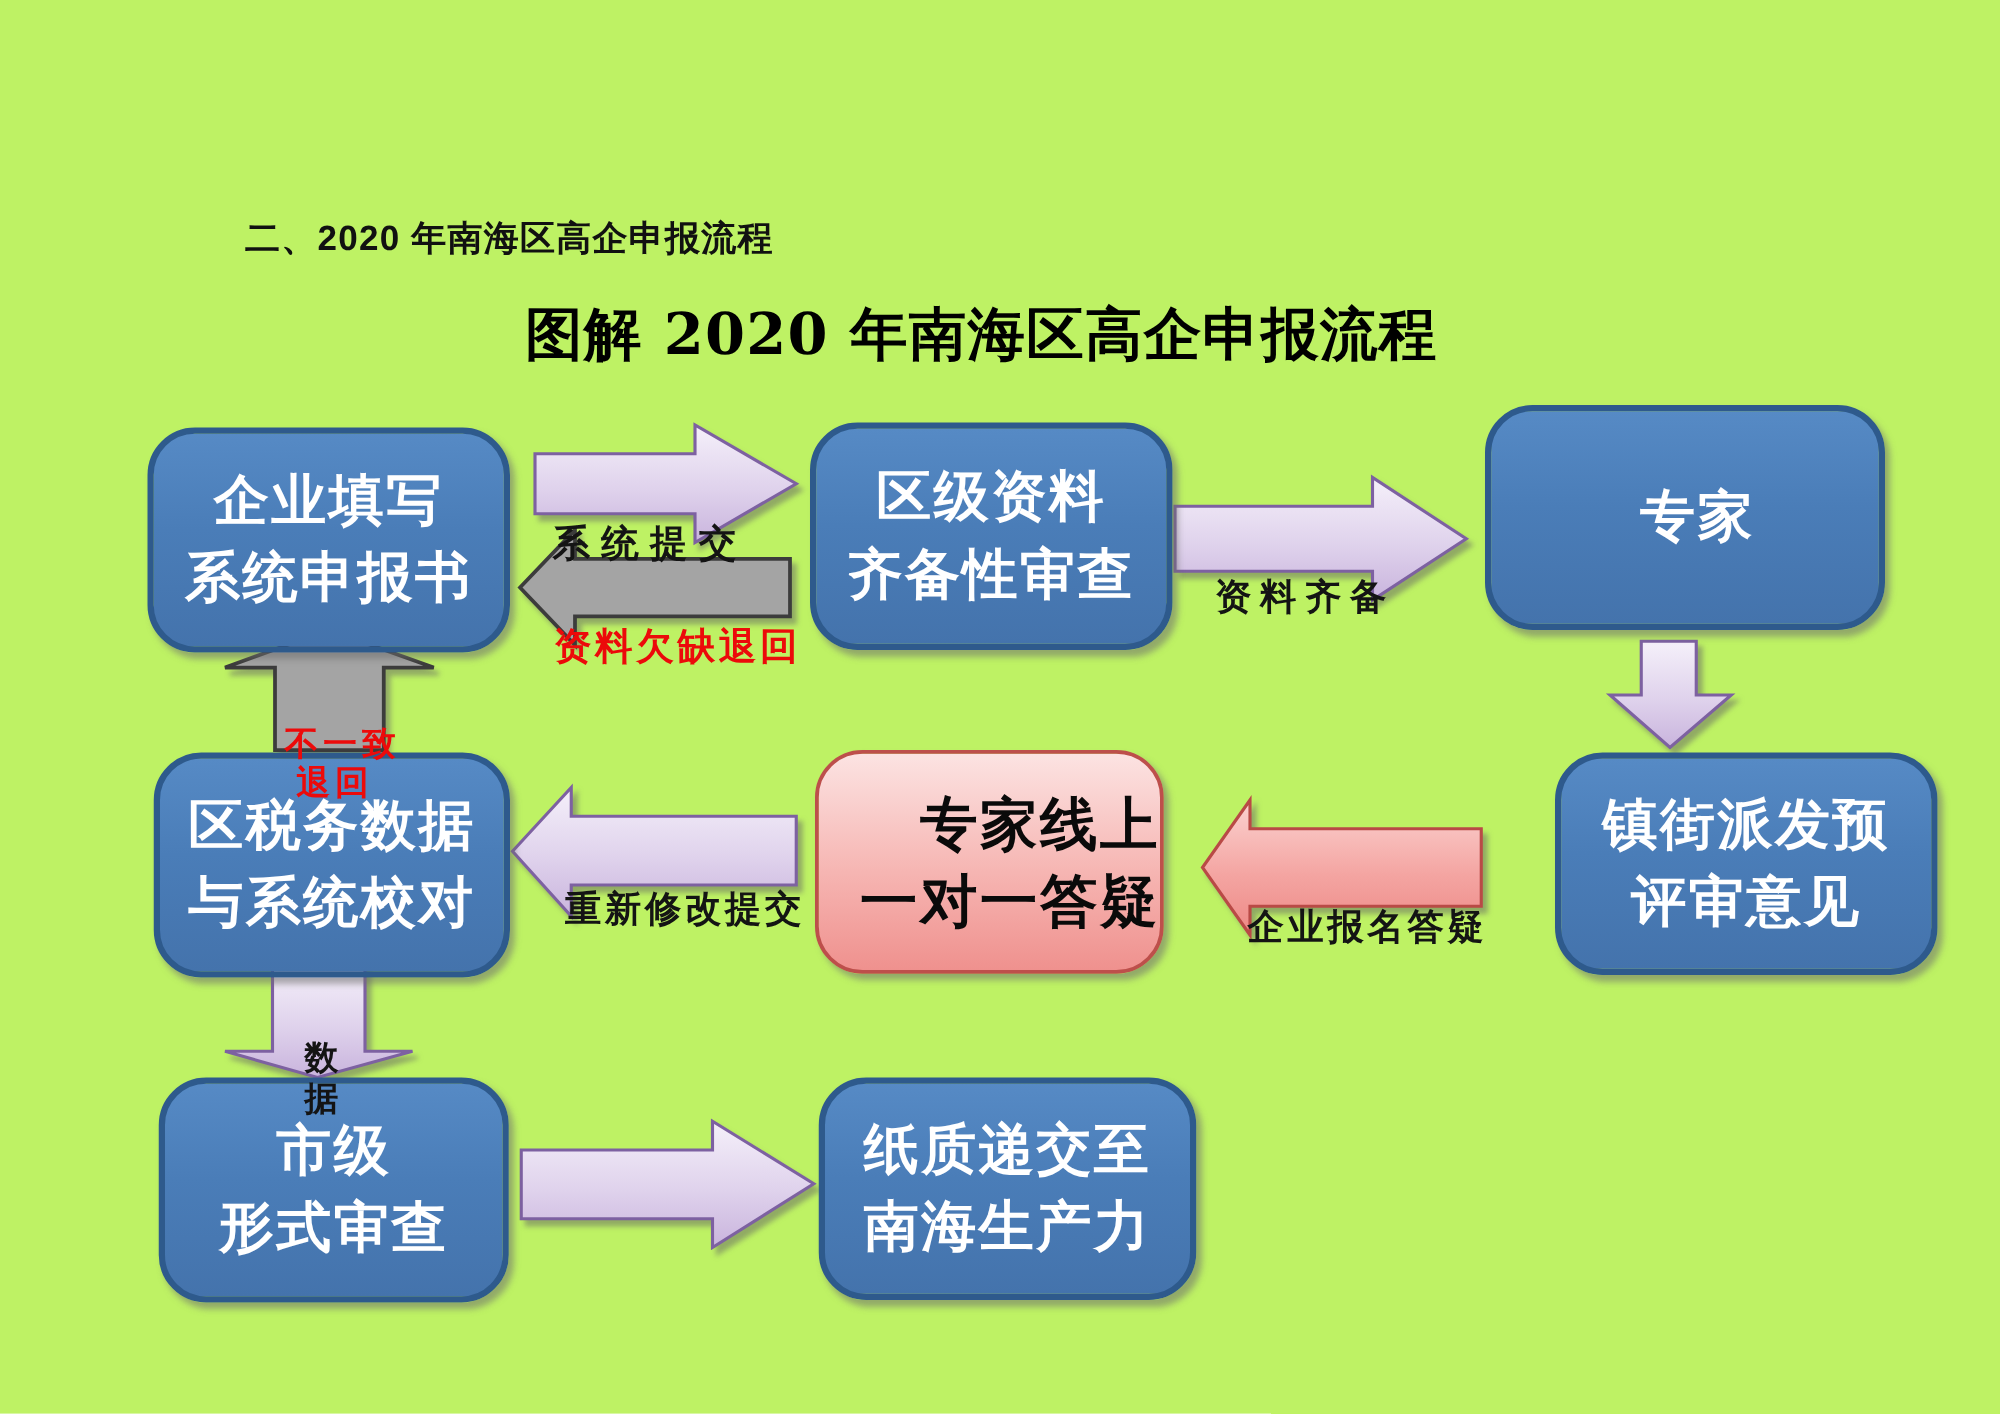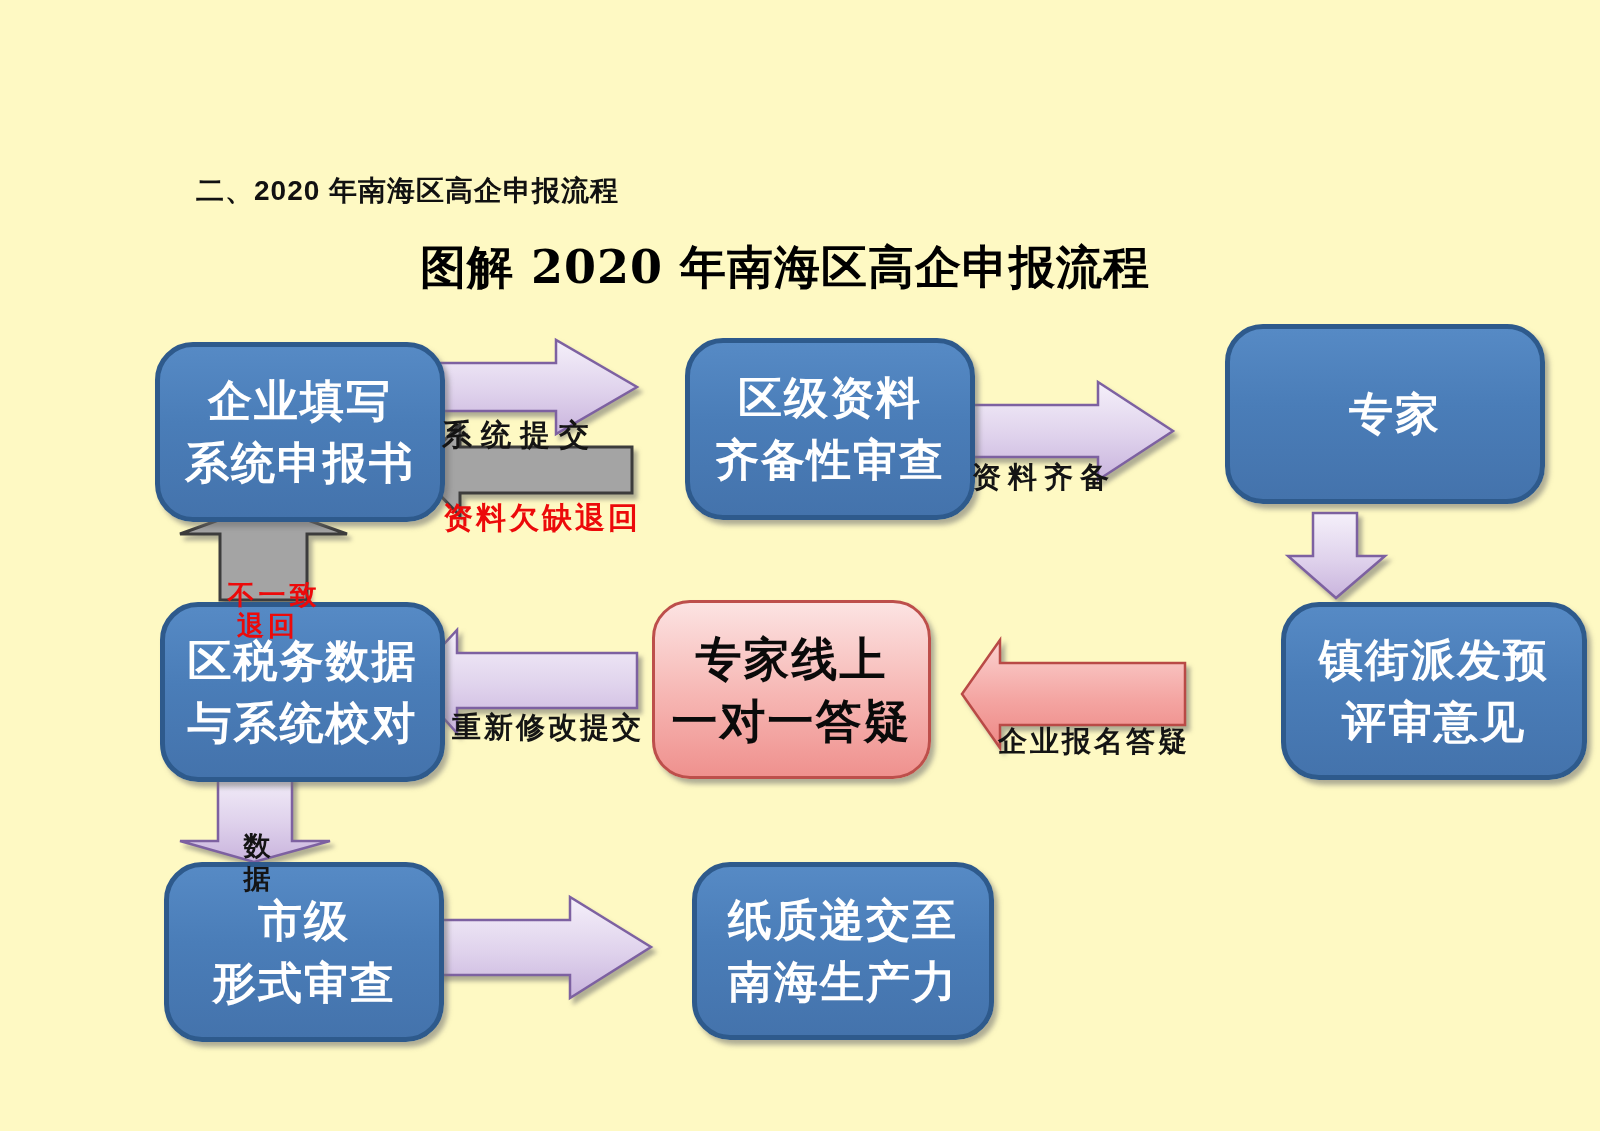--- a/index.html
+++ b/index.html
@@ -1,20 +1,20 @@
 <!DOCTYPE html>
 <html><head>
 <meta charset="utf-8">
 <style>
   html,body{margin:0;padding:0;background:#ffffff;}
   #canvas{
     position:relative;
     width:1600px;
     height:1131px;
-    background:#fef9c3;
+    background:#bef264;
     overflow:hidden;
     font-family:"Liberation Sans", sans-serif;
   }
   .section-heading{
     position:absolute;
     left:196px;
     top:172px;
     font-size:28px;
     font-weight:700;
     color:#111;
@@ -40,26 +40,26 @@
     flex-direction:column;
     align-items:center;
     justify-content:center;
     text-align:center;
     box-shadow:4px 5px 5px rgba(110,110,110,0.55);
   }
   .node.blue{
     background:linear-gradient(180deg,#568AC5 0%,#4A7DB8 45%,#4473AC 100%);
     border:5px solid #2E5A8C;
     color:#ffffff;
-    margin-left:37px;
   }
   .node.pink{
     background:linear-gradient(180deg,#FCE3E2 0%,#F6B5B2 55%,#EF918E 100%);
     border:3px solid #BD4F4B;
     color:#0a0a0a;
+    align-items:flex-end;
   }
   .node .line{
     font-weight:800;
     font-size:44px;
     line-height:62px;
     letter-spacing:2px;
     white-space:nowrap;
   }
   .node.pink .line{ font-size:46px; }
   #arrow-layer{

